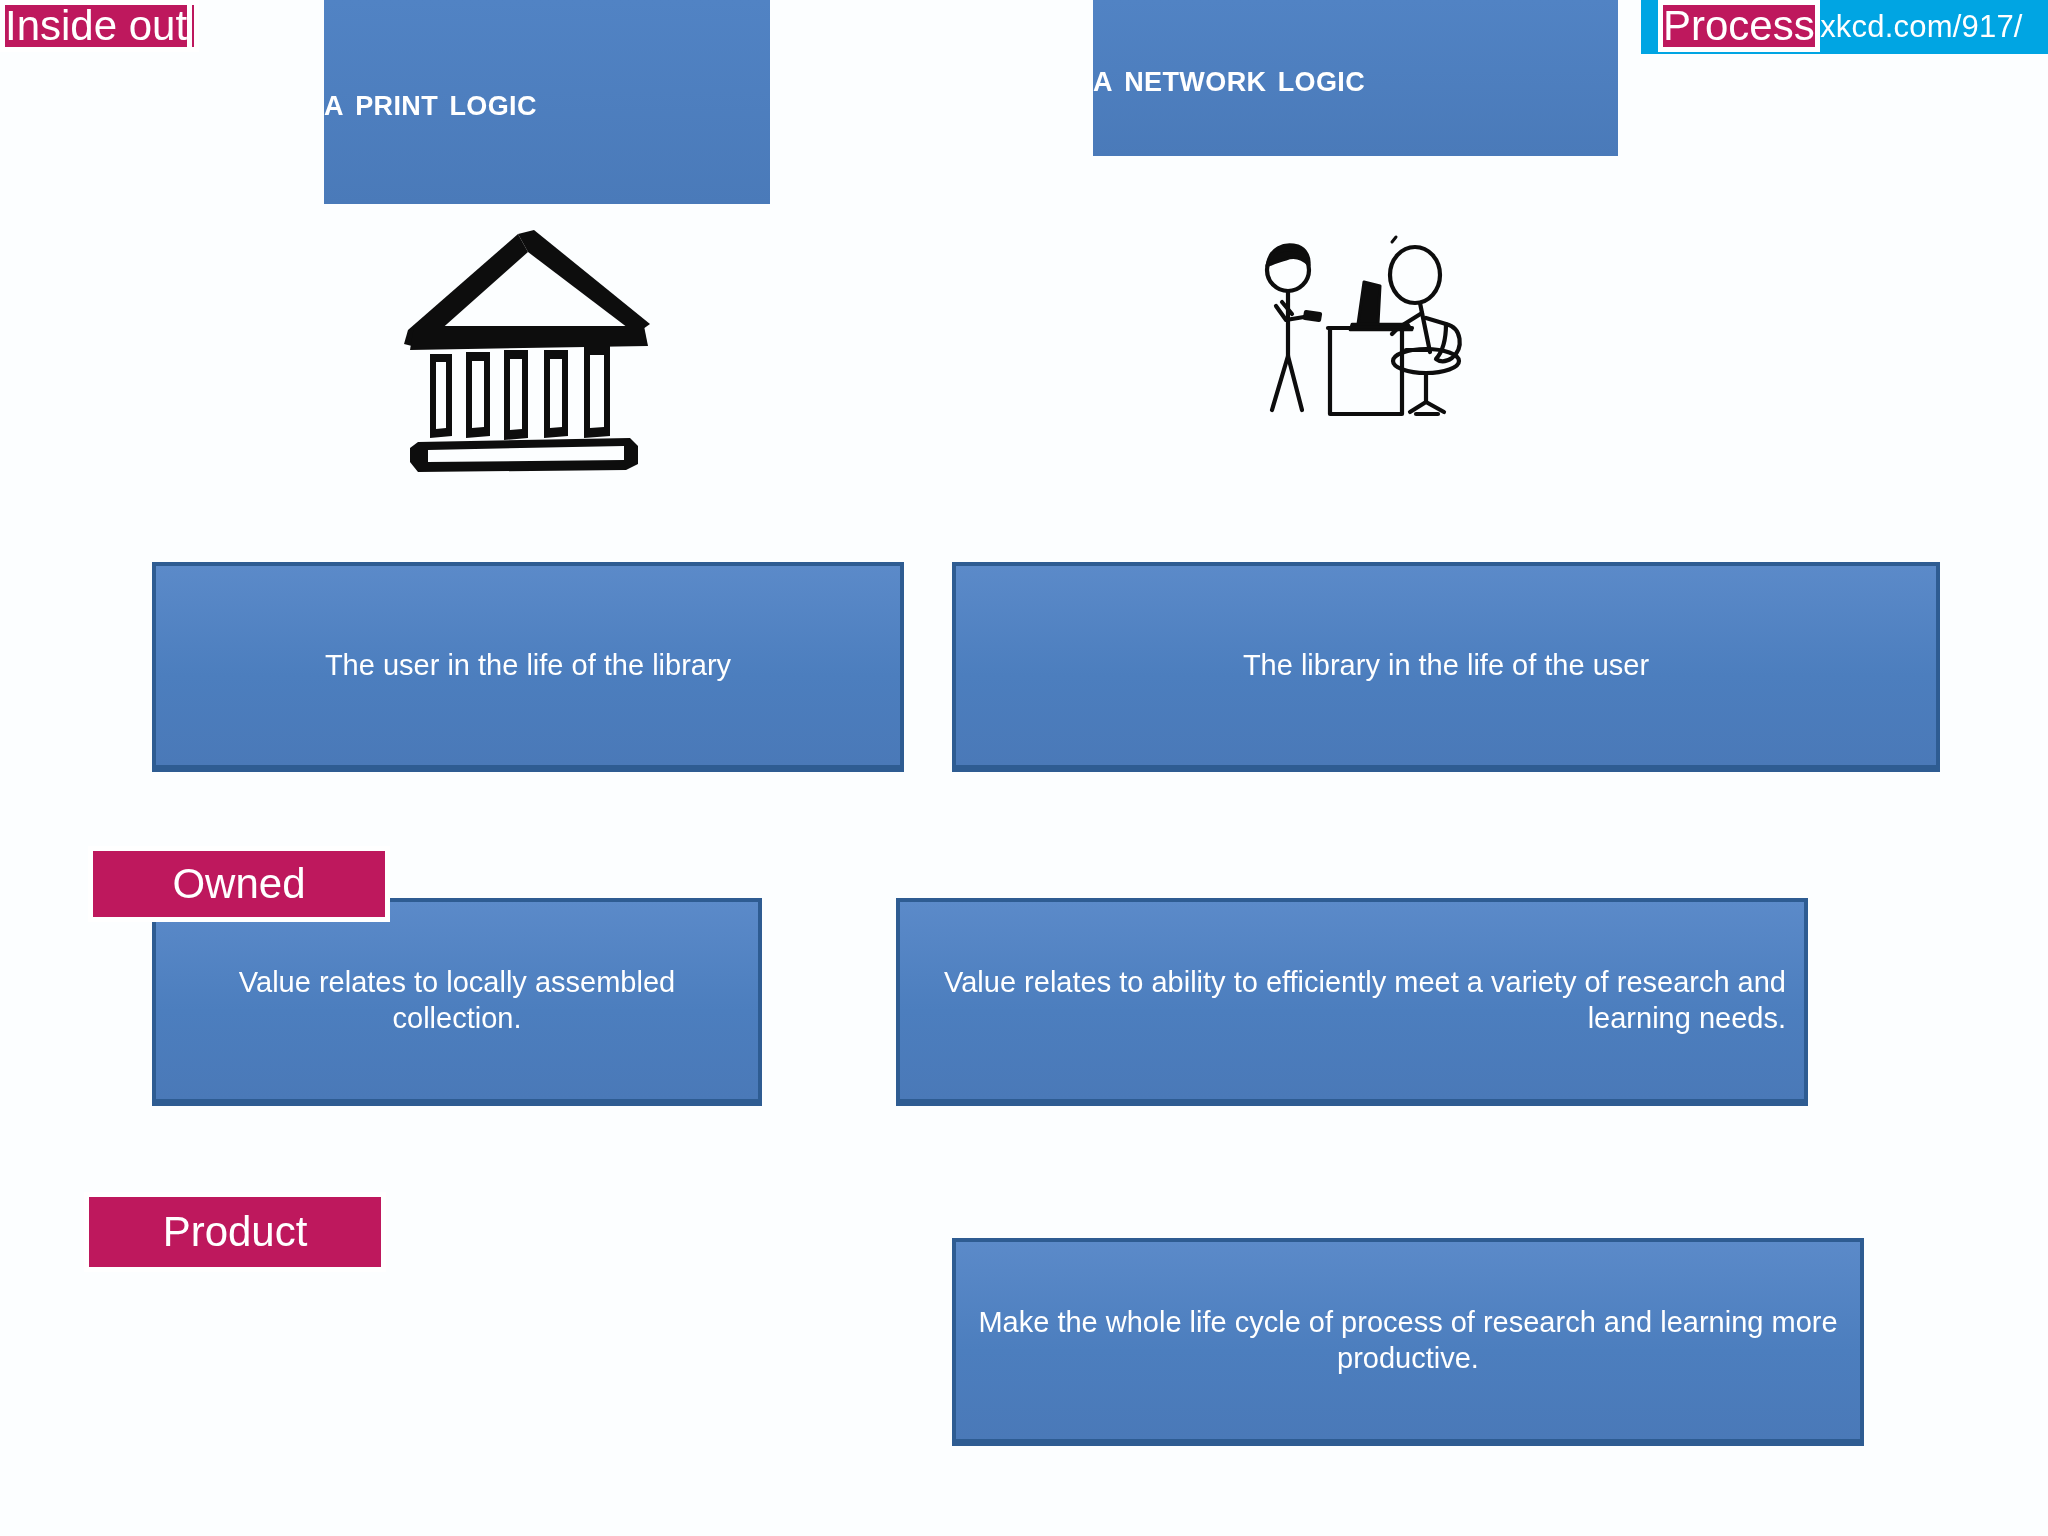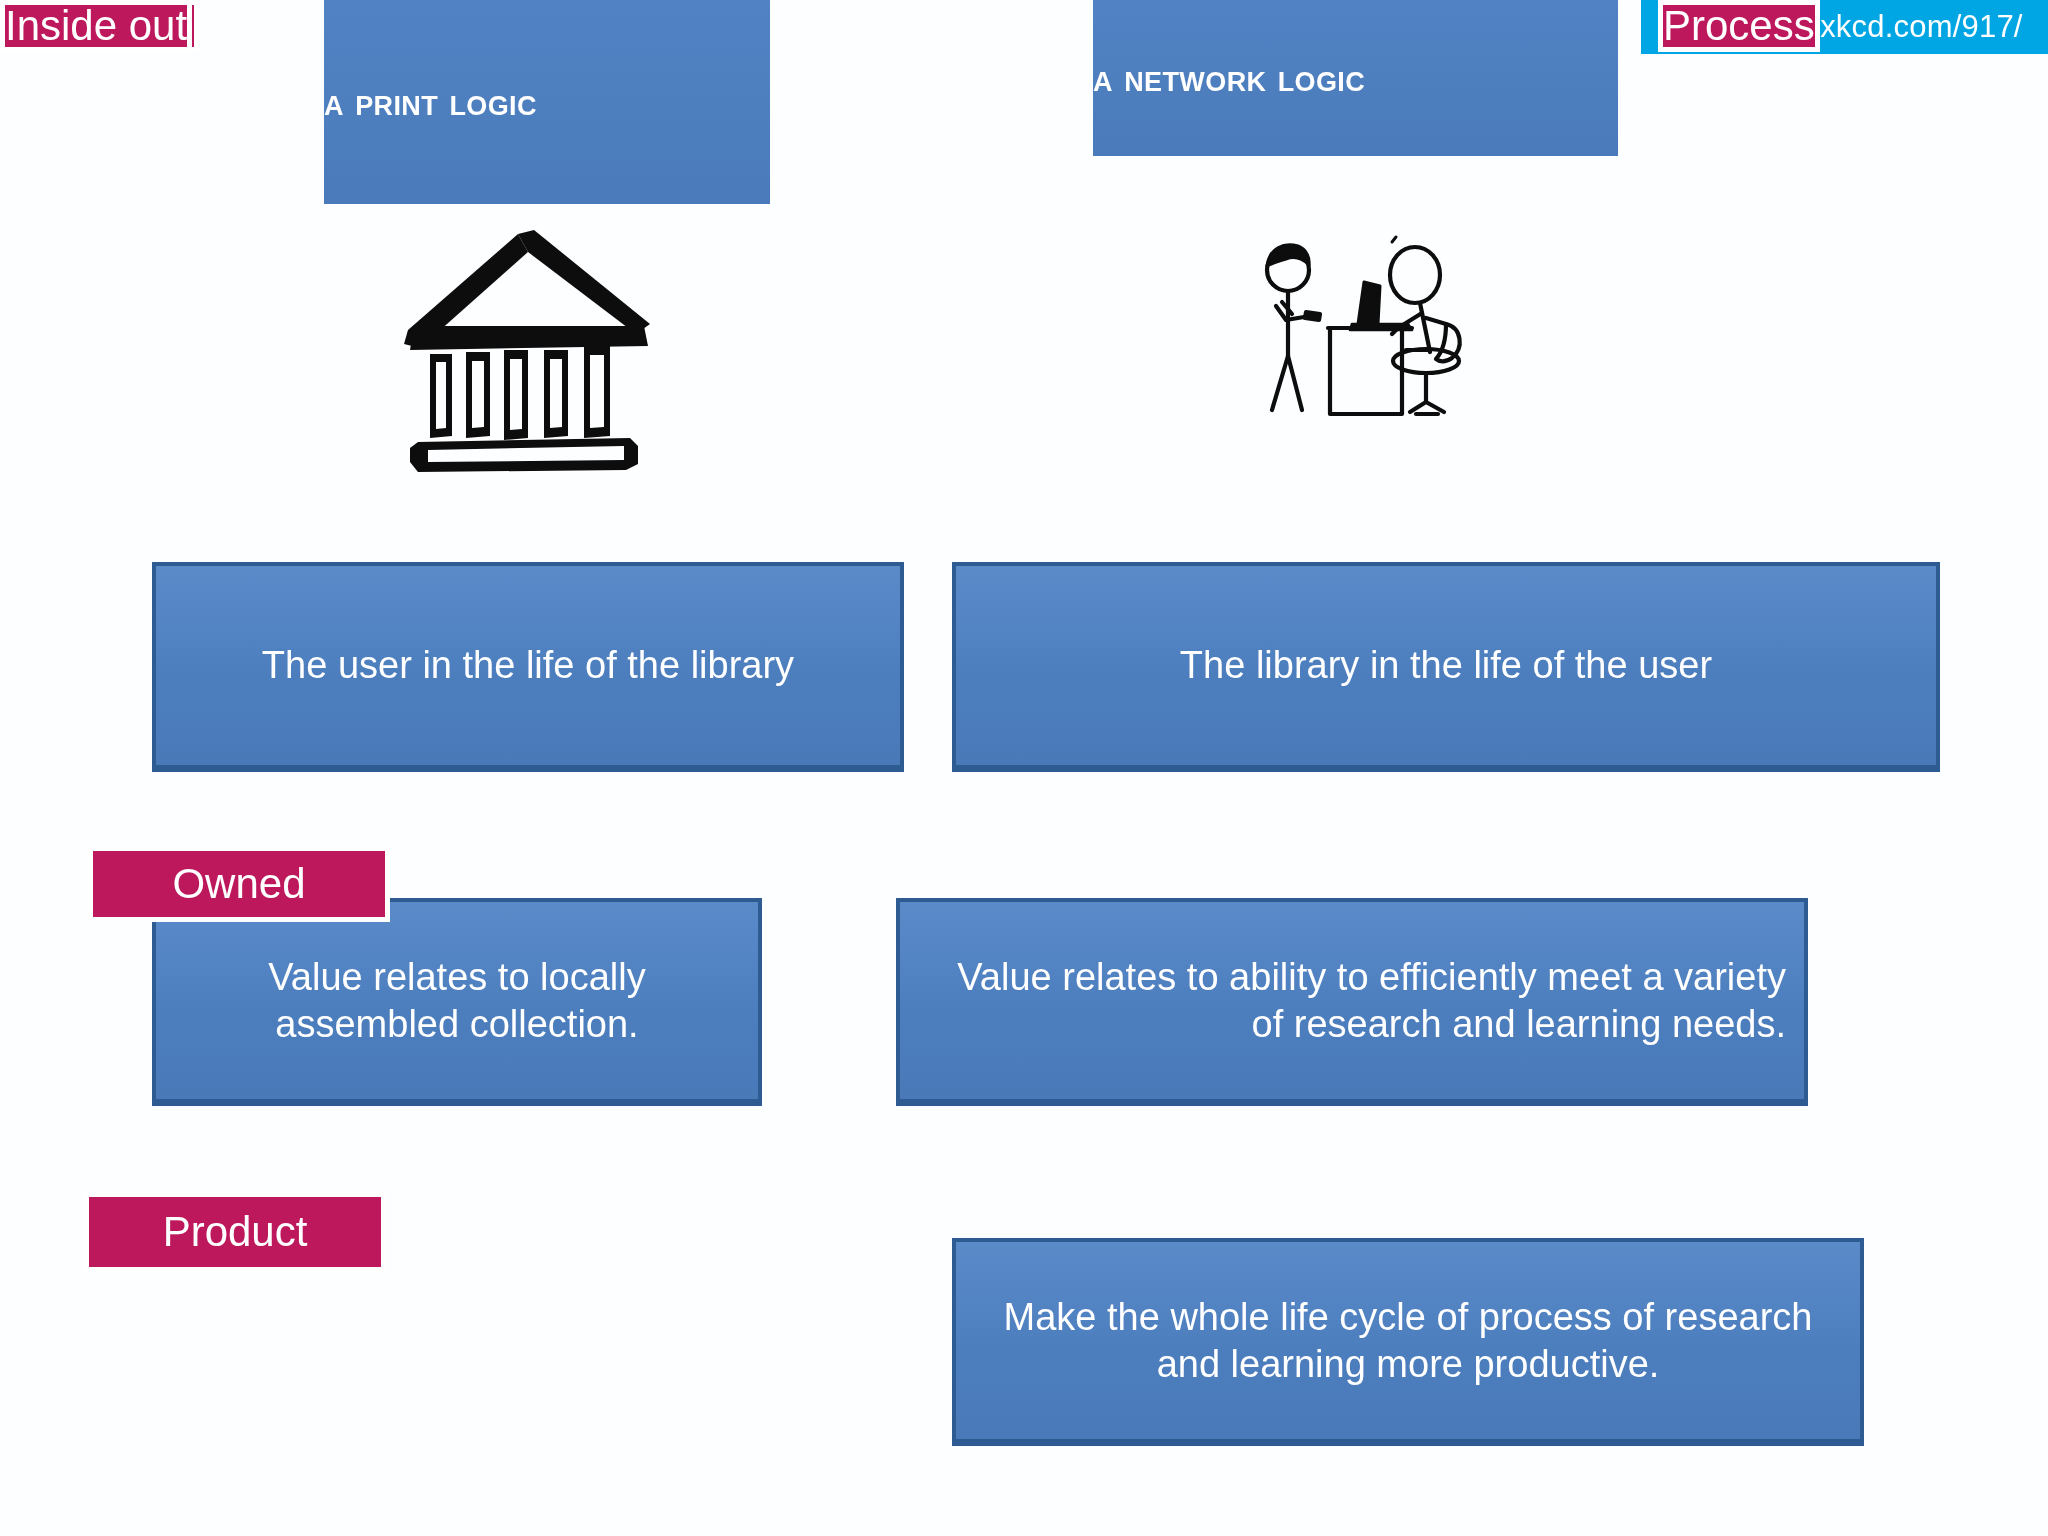--- a/index.html
+++ b/index.html
@@ -82,21 +82,21 @@
     border-bottom-width: 7px;
     color: #ffffff;
     display: flex;
     align-items: center;
     justify-content: center;
     text-align: center;
     padding: 0 18px;
     line-height: 1.22;
   }
   .stmt-box .stmt-txt {
-    font-size: 38px;
+    font-size: 29px;
     font-weight: normal;
     display: block;
     width: 100%;
   }
 
   #box-r1-left  { left: 152px;  top: 562px;  width: 752px; height: 210px; z-index: 3; }
   #box-r1-right { left: 952px;  top: 562px;  width: 988px; height: 210px; z-index: 3; }
   #box-r2-left  { left: 152px;  top: 898px;  width: 610px; height: 208px; z-index: 3; }
   #box-r2-right { left: 896px;  top: 898px;  width: 912px; height: 208px; z-index: 3; text-align: right; }
   #box-r3-left  { left: 152px;  top: 1238px; width: 752px; height: 208px; z-index: 3; }

